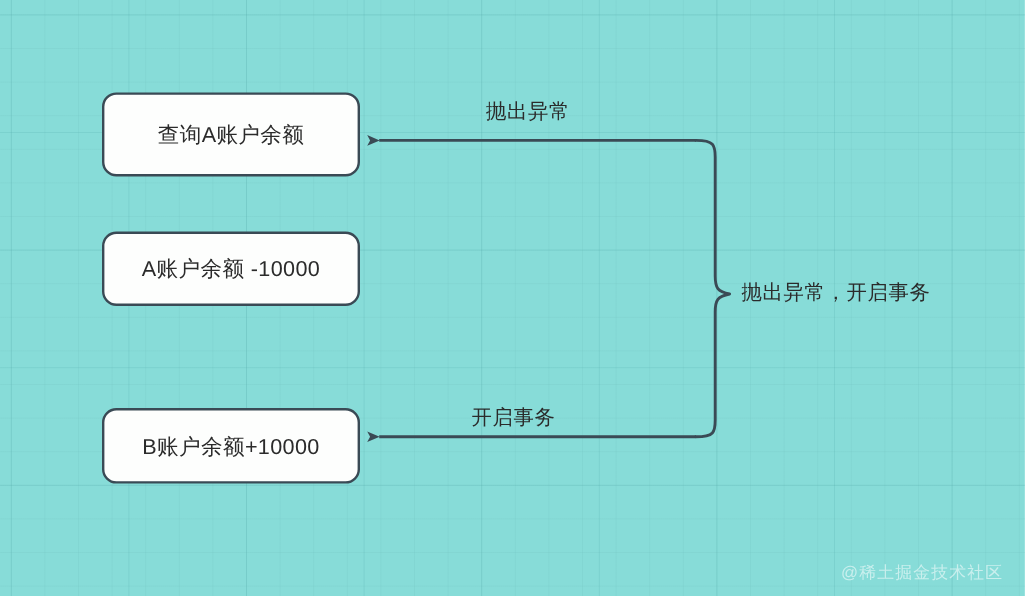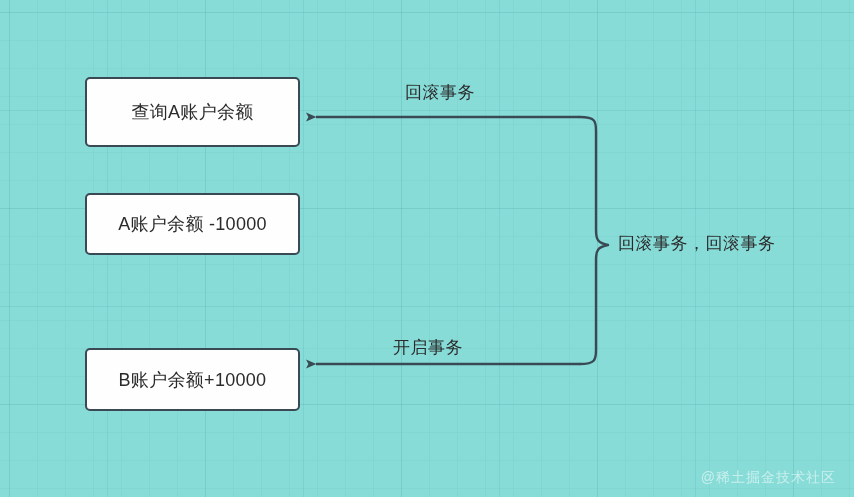--- a/index.html
+++ b/index.html
@@ -26,33 +26,33 @@
     background-size: 98px 98px, 98px 98px, 28px 28px, 28px 28px;
     background-position: 9px 12px, 9px 12px, 9px 12px, 9px 12px;
   }
 
   
   .node {
     position: absolute;
     box-sizing: border-box;
     background: #fdfefd;
     border: 2px solid #3a4a55;
-    border-radius: 5px;
+    border-radius: 12px;
     display: flex;
     align-items: center;
     justify-content: center;
     color: #2b2b2b;
     font-size: 18px;
     letter-spacing: 0.3px;
     white-space: nowrap;
     box-shadow: 0 0 0 0 rgba(0,0,0,0);
   }
   #node-query   { left: 85px;  top: 77px;  width: 215px; height: 70px; }
   #node-debit   { left: 85px;  top: 193px; width: 215px; height: 62px; text-align: center; }
-  #node-credit  { left: 85px;  top: 348px; width: 215px; height: 63px; }
+  #node-credit  { left: 85px;  top: 340px; width: 215px; height: 63px; }
 
   
   #connectors {
     position: absolute;
     left: 0;
     top: 0;
     width: 854px;
     height: 497px;
     pointer-events: none;
   }
@@ -117,21 +117,21 @@
   </div>
 
   <div class="node" id="node-debit">
     <span>A账户余额 -10000</span>
   </div>
 
   <div class="node" id="node-credit">
     <span>B账户余额+10000</span>
   </div>
 
-  <div class="edge-label" id="label-begin">回滚事务</div>
+  <div class="edge-label" id="label-begin">抛出异常</div>
 
   <div class="edge-label" id="label-commit">开启事务</div>
 
-  <div class="edge-label" id="label-rollback">回滚事务，回滚事务</div>
+  <div class="edge-label" id="label-rollback">抛出异常，开启事务</div>
 
   <div id="watermark">@稀土掘金技术社区</div>
 
 </div>
 
 </body></html>

